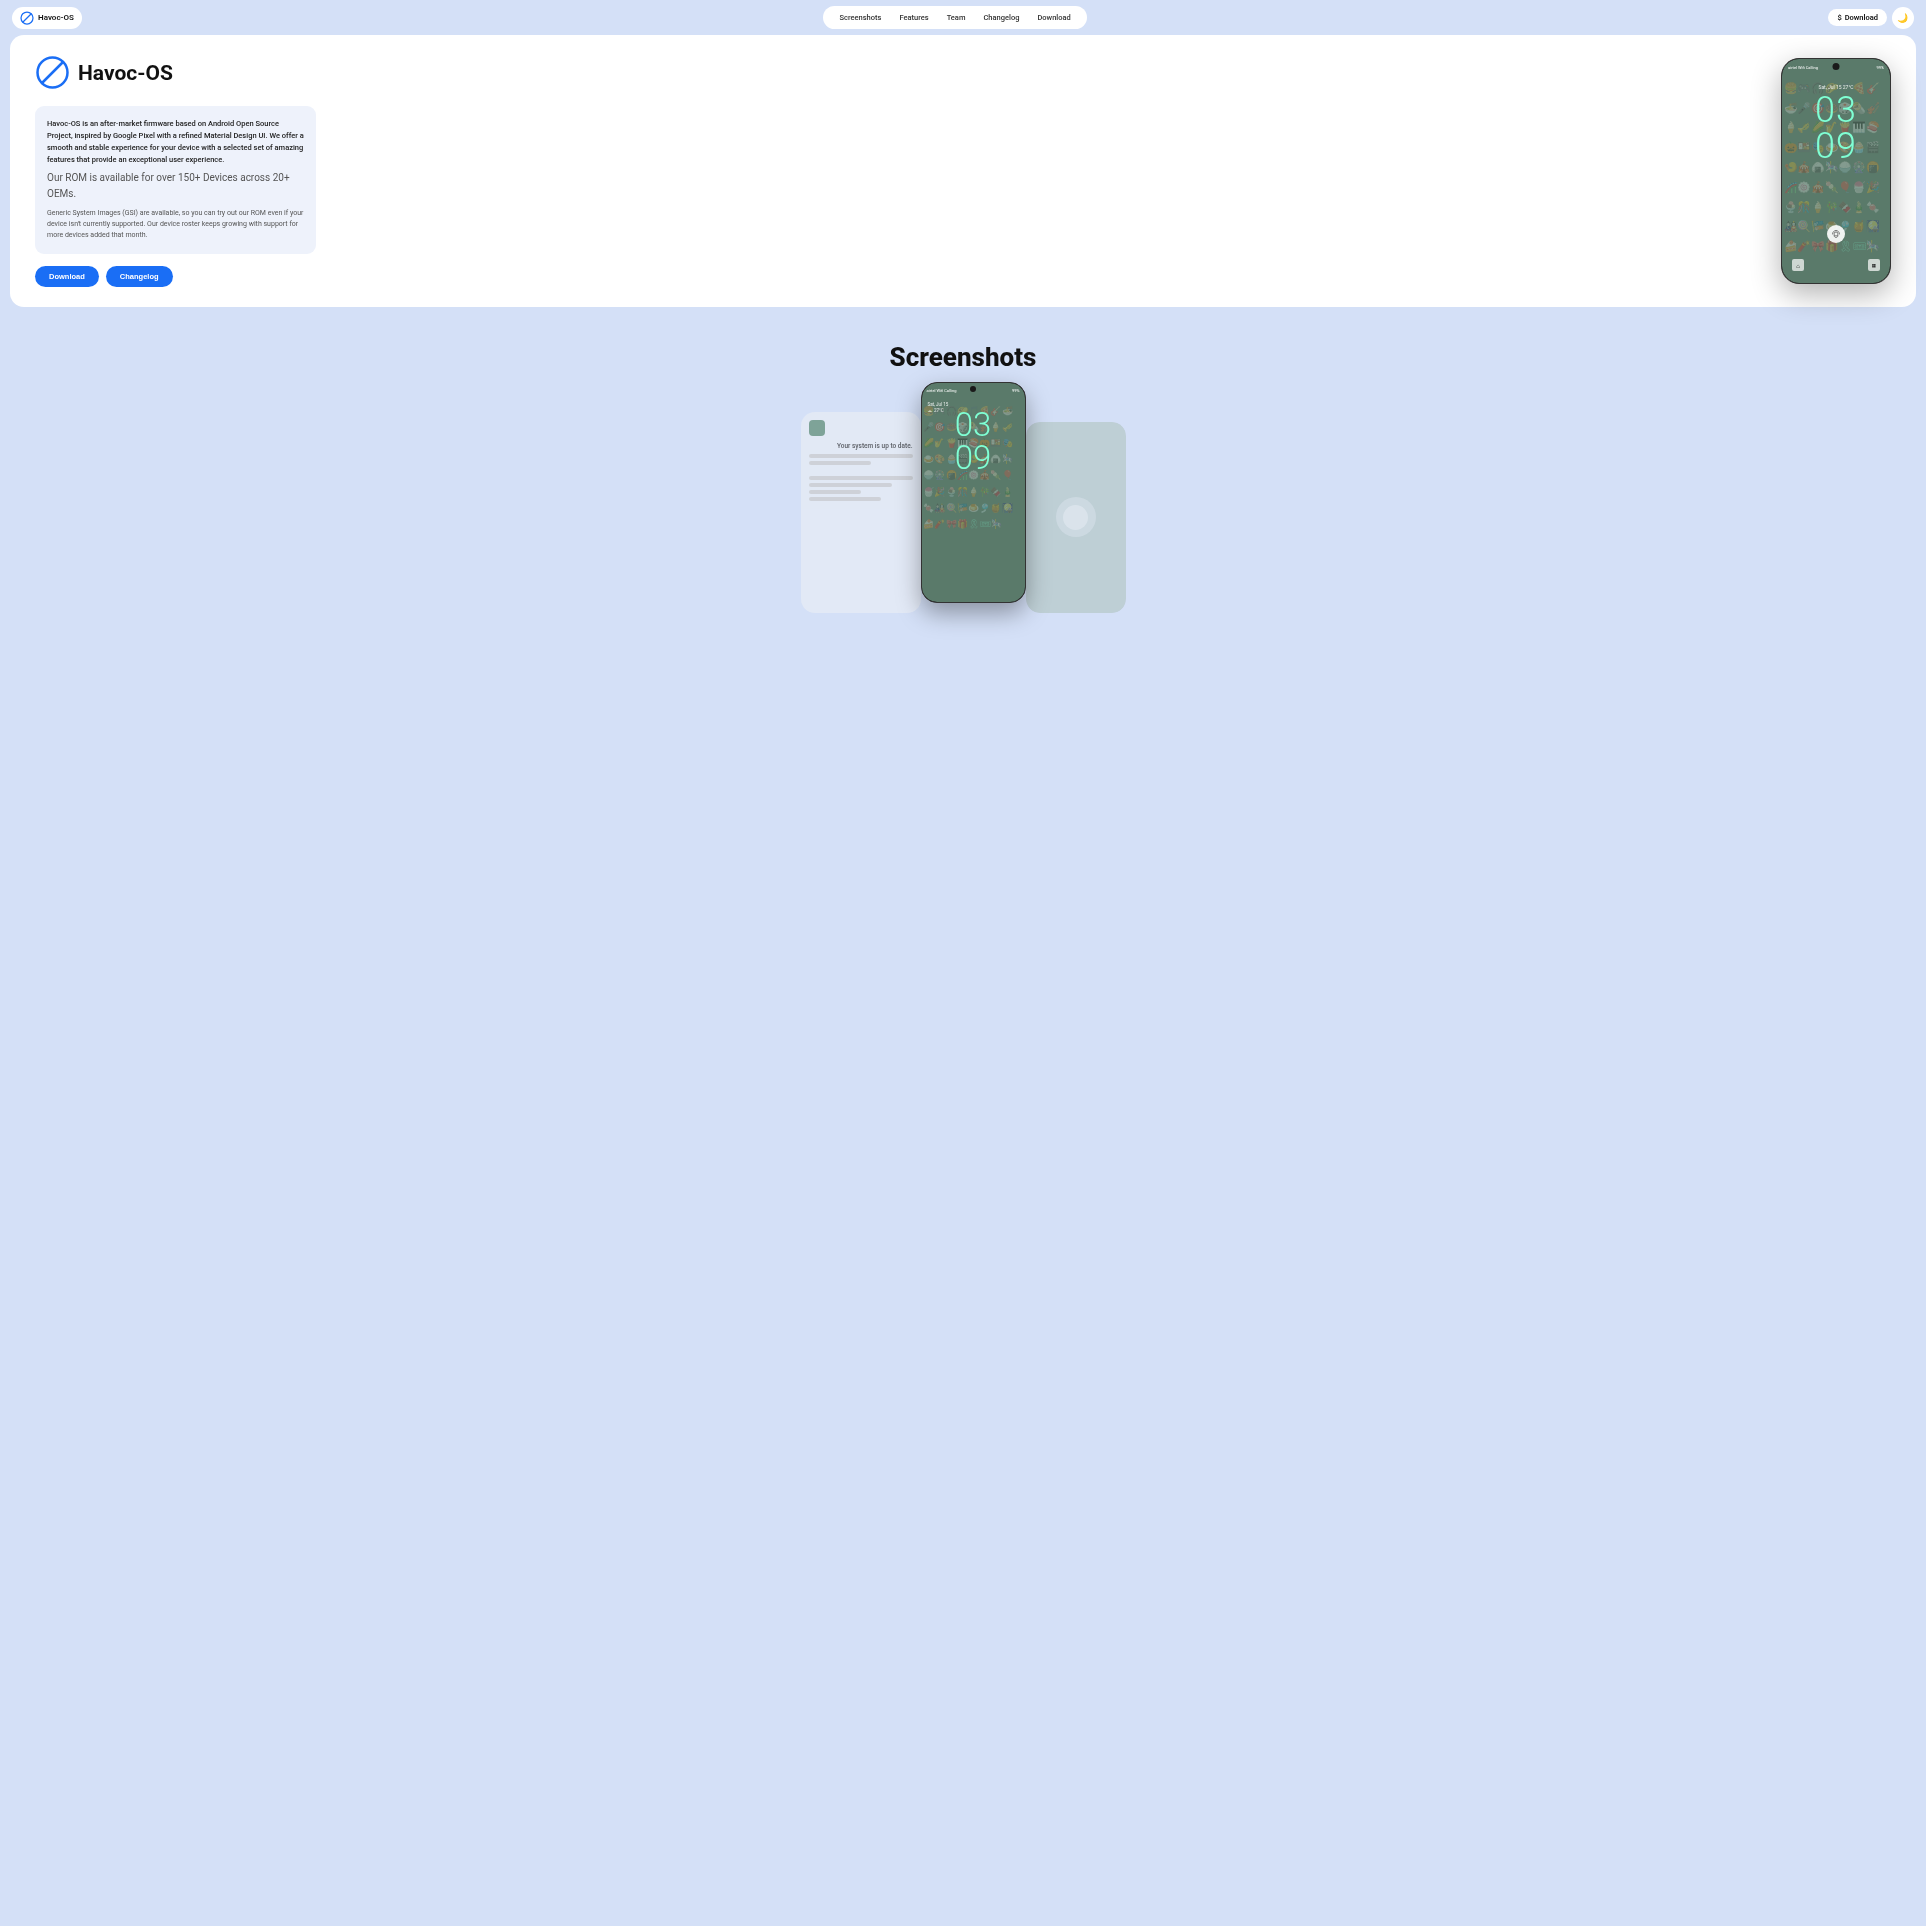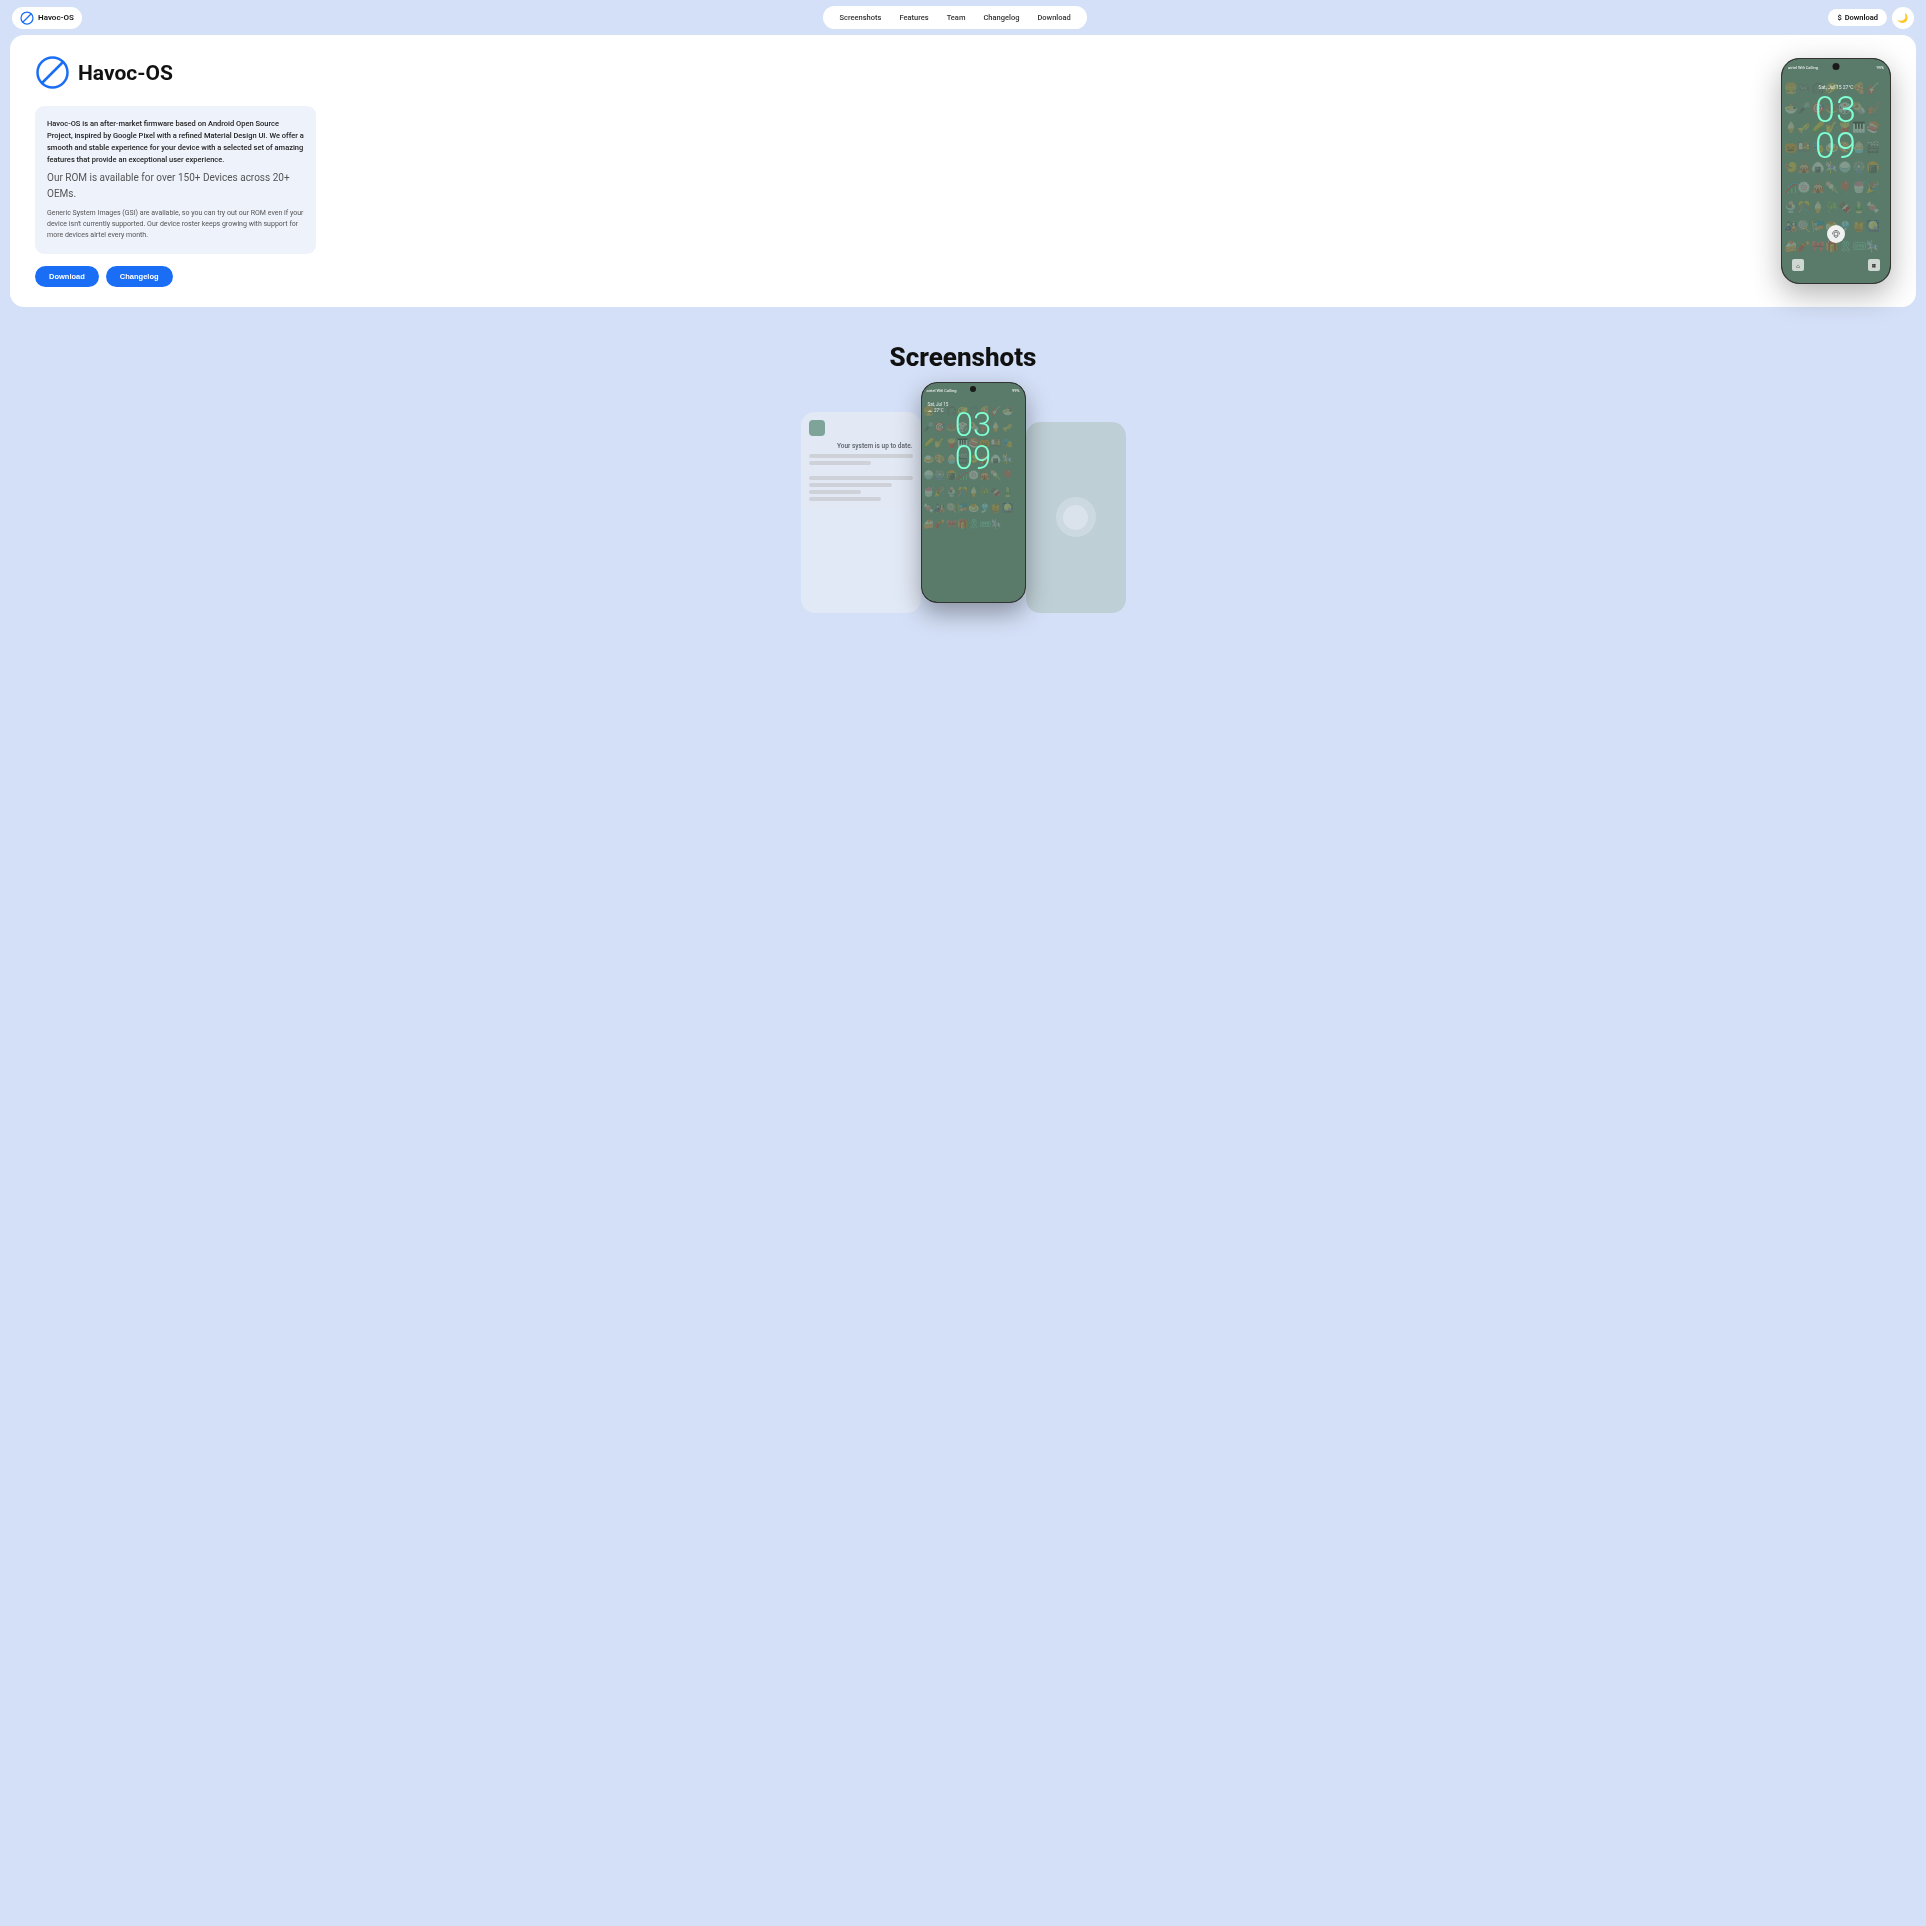--- a/index.html
+++ b/index.html
@@ -498,21 +498,21 @@
         <svg class="hero-logo-icon" viewBox="0 0 70 70" fill="none" xmlns="http://www.w3.org/2000/svg">
           <circle cx="35" cy="35" r="30" stroke="#1a6ef5" stroke-width="5" fill="none"></circle>
           <line x1="14" y1="56" x2="56" y2="14" stroke="#1a6ef5" stroke-width="5" stroke-linecap="round"></line>
         </svg>
         <h1 class="hero-title">Havoc-OS</h1>
       </div>
 
       <div class="hero-desc-box">
         <p class="hero-desc-main">Havoc-OS is an after-market firmware based on Android Open Source Project, inspired by Google Pixel with a refined Material Design UI. We offer a smooth and stable experience for your device with a selected set of amazing features that provide an exceptional user experience.</p>
         <p class="hero-desc-sub">Our ROM is available for over 150+ Devices across 20+ OEMs.</p>
-        <p class="hero-desc-gsi">Generic System Images (GSI) are available, so you can try out our ROM even if your device isn't currently supported. Our device roster keeps growing with support for more devices airtel every month.</p>
+        <p class="hero-desc-gsi">Generic System Images (GSI) are available, so you can try out our ROM even if your device isn't currently supported. Our device roster keeps growing with support for more devices added that month.</p>
       </div>
 
       <div class="hero-buttons">
         <button class="btn-download">Download</button>
         <button class="btn-changelog">Changelog</button>
       </div>
     </div>
 
     <div class="hero-right">
       <div class="phone-mockup">

